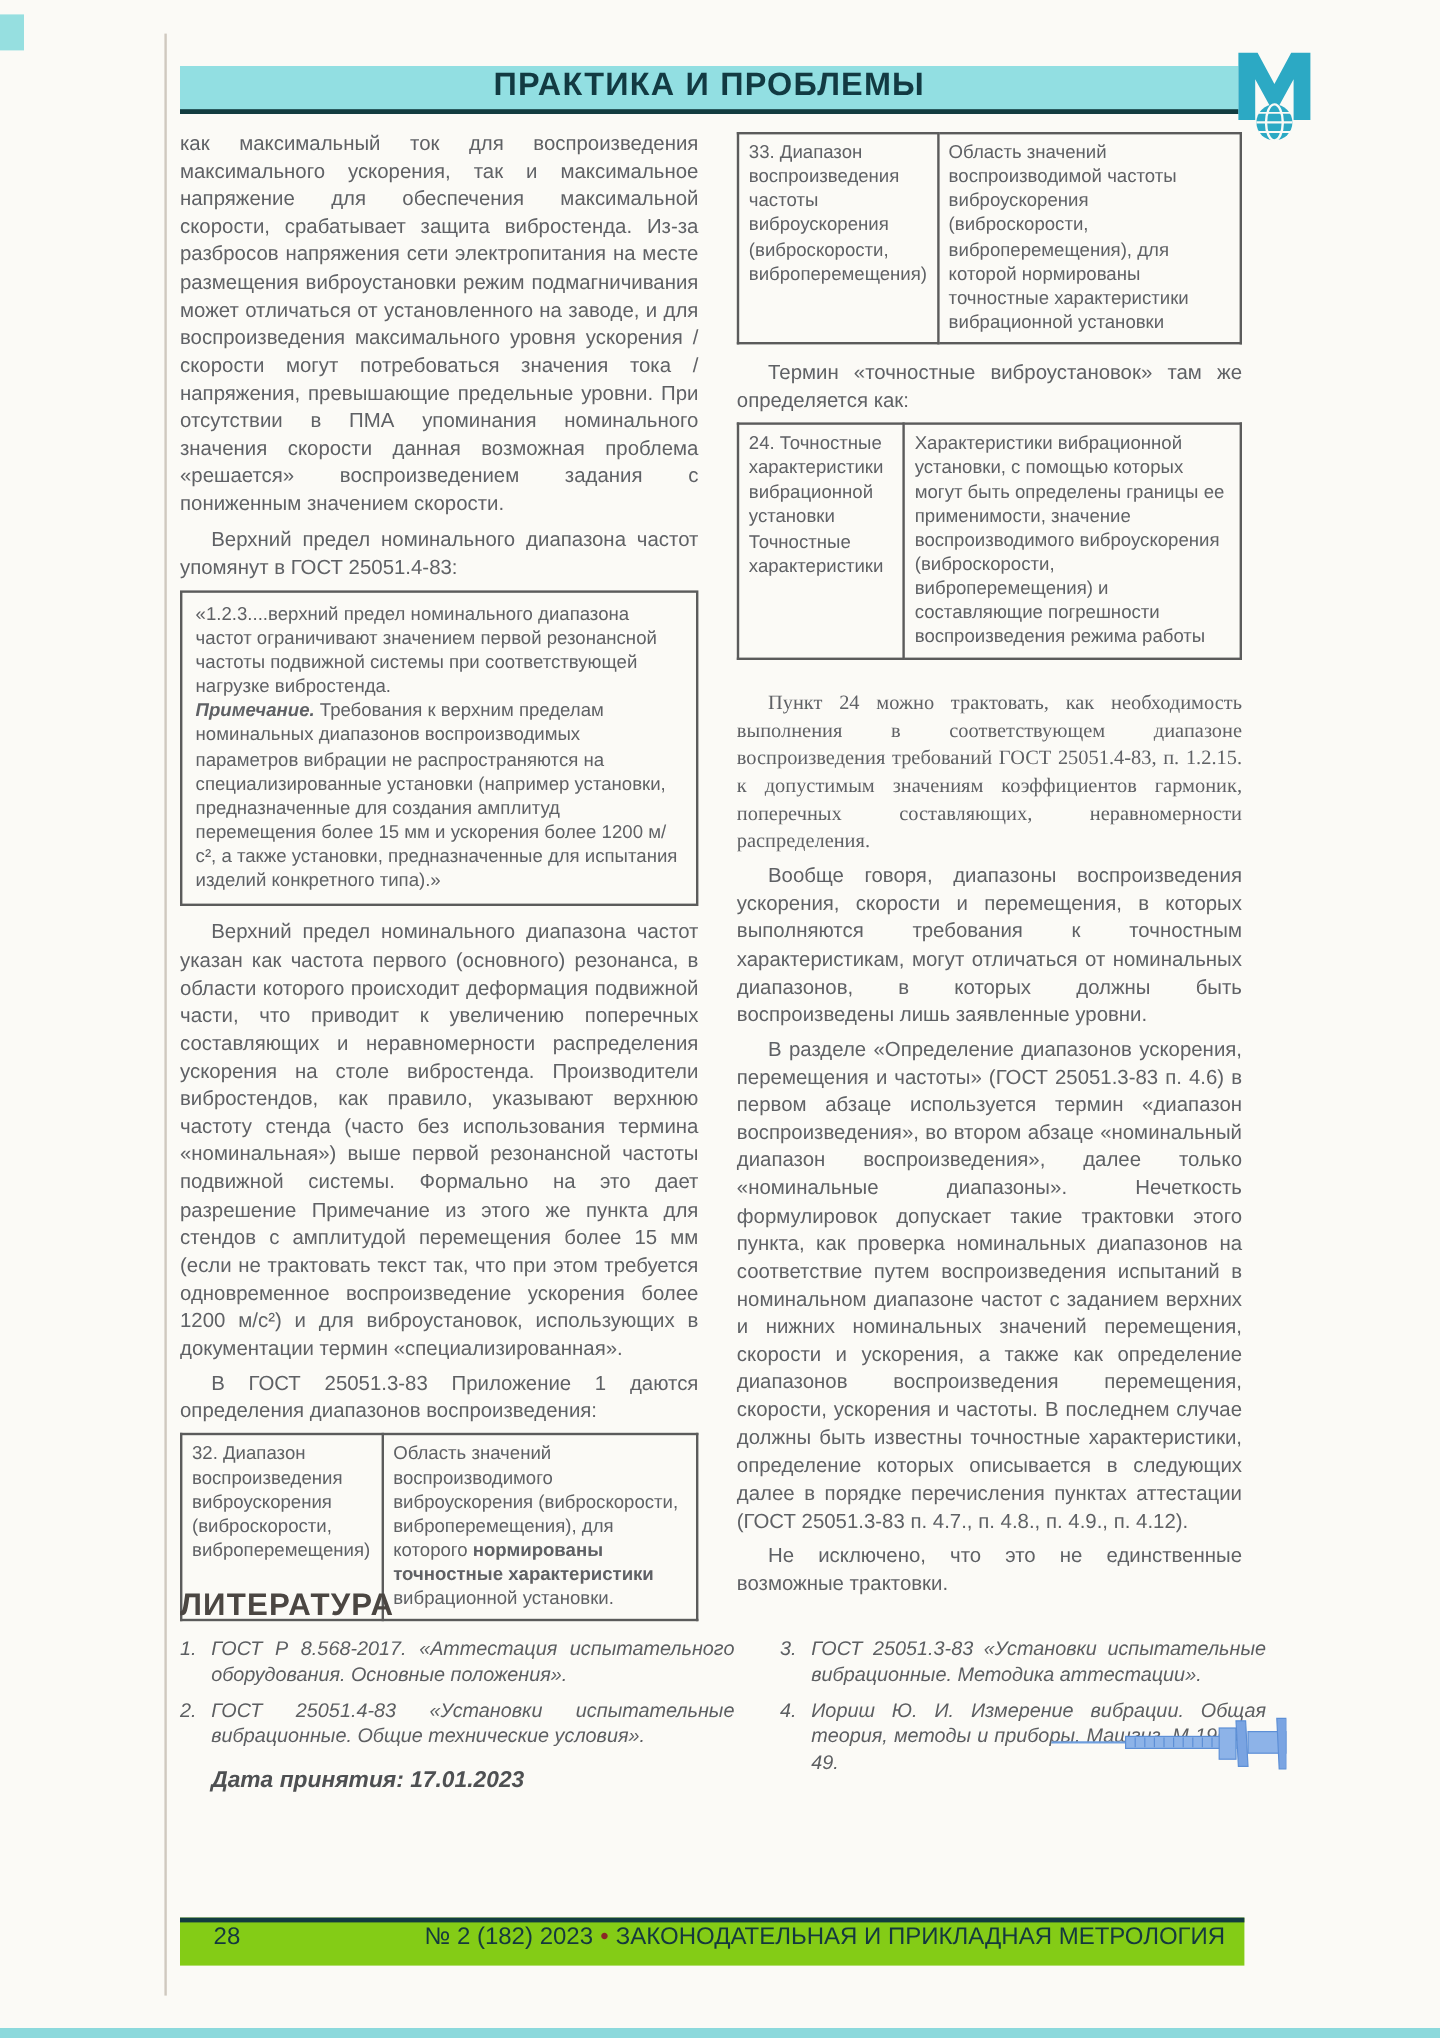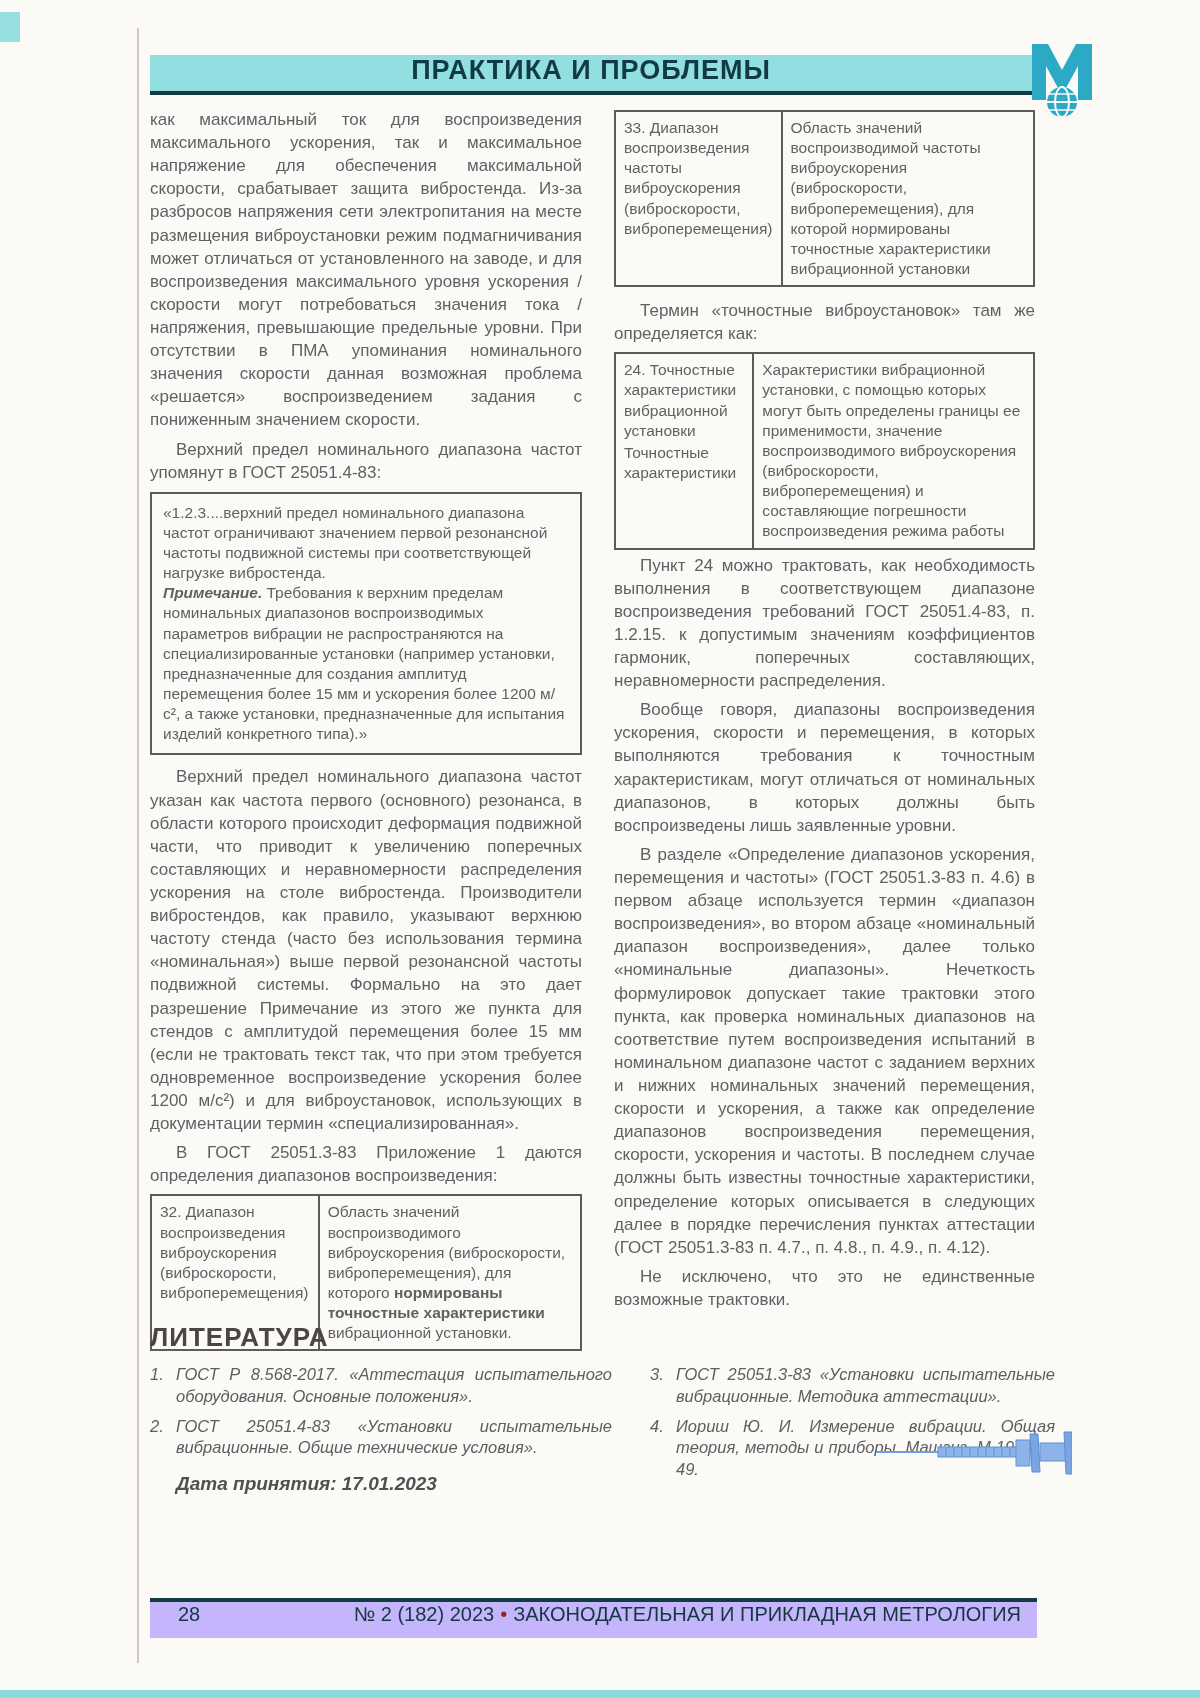--- a/index.html
+++ b/index.html
@@ -68,21 +68,21 @@
   .ref-item { display:flex; font-style:italic; font-size:16.5px; line-height:1.32; margin-bottom:8px; color:#5c5e61; }
   .ref-item .num { width:26px; flex:none; }
   .ref-item .txt { flex:1; text-align:justify; }
   .date-note { font-style:italic; font-weight:700; font-size:19px; color:#4e5052; margin:14px 0 0 26px; }
 
   .caliper { position:absolute; left:876px; top:1430px; width:196px; height:46px; }
 
   
   .footer-band {
     position:absolute; left:150px; top:1598px; width:887px; height:40px;
-    background:#c4b5fd; border-top:4px solid #123c40;
+    background:#84cc16; border-top:4px solid #123c40;
     display:flex; align-items:center; justify-content:space-between;
     padding:0 16px 12px 28px;
   }
   .footer-band .pgnum { font-size:20px; color:#14383e; }
   .footer-band .jline { font-size:20px; color:#14383e; }
   .footer-band .jbullet { color:#8a2a25; padding:0 6px; }
 </style>
 </head>
 <body>
 
@@ -138,21 +138,21 @@
       <tbody>
           <tr>
         <td class="term term24">
           <div>24. Точностные характеристики вибрационной установки</div>
           <div class="term2">Точностные характеристики</div>
         </td>
         <td>Характеристики вибрационной установки, с помощью которых могут быть определены границы ее применимости, значение воспроизводимого виброускорения (виброскорости, виброперемещения) и составляющие погрешности воспроизведения режима работы</td>
       </tr>
     </tbody>
       </table>
-    <p class="p ind" style="margin-top:4px;">Пункт 24 можно трактовать, как необходимость выполнения в соответствующем диапазоне воспроизведения требований ГОСТ 25051.4-83, п. 1.2.15. к допустимым значениям коэффициентов гармоник, поперечных составляющих, неравномерности распределения.</p>
+    <p class="p ind" style="margin-top:24px;font-family:Liberation Serif, serif;">Пункт 24 можно трактовать, как необходимость выполнения в соответствующем диапазоне воспроизведения требований ГОСТ 25051.4-83, п. 1.2.15. к допустимым значениям коэффициентов гармоник, поперечных составляющих, неравномерности распределения.</p>
     <p class="p ind sp">Вообще говоря, диапазоны воспроизведения ускорения, скорости и перемещения, в которых выполняются требования к точностным характеристикам, могут отличаться от номинальных диапазонов, в которых должны быть воспроизведены лишь заявленные уровни.</p>
     <p class="p ind sp">В разделе «Определение диапазонов ускорения, перемещения и частоты» (ГОСТ 25051.3-83 п. 4.6) в первом абзаце используется термин «диапазон воспроизведения», во втором абзаце «номинальный диапазон воспроизведения», далее только «номинальные диапазоны». Нечеткость формулировок допускает такие трактовки этого пункта, как проверка номинальных диапазонов на соответствие путем воспроизведения испытаний в номинальном диапазоне частот с заданием верхних и нижних номинальных значений перемещения, скорости и ускорения, а также как определение диапазонов воспроизведения перемещения, скорости, ускорения и частоты. В последнем случае должны быть известны точностные характеристики, определение которых описывается в следующих далее в порядке перечисления пунктах аттестации (ГОСТ 25051.3-83 п. 4.7., п. 4.8., п. 4.9., п. 4.12).</p>
     <p class="p ind sp">Не исключено, что это не единственные возможные трактовки.</p>
   </div>
 </div>
 
 <div class="lit-title">ЛИТЕРАТУРА</div>
 <div class="refs">
   <div class="rcol-l">
     <div class="ref-item">

